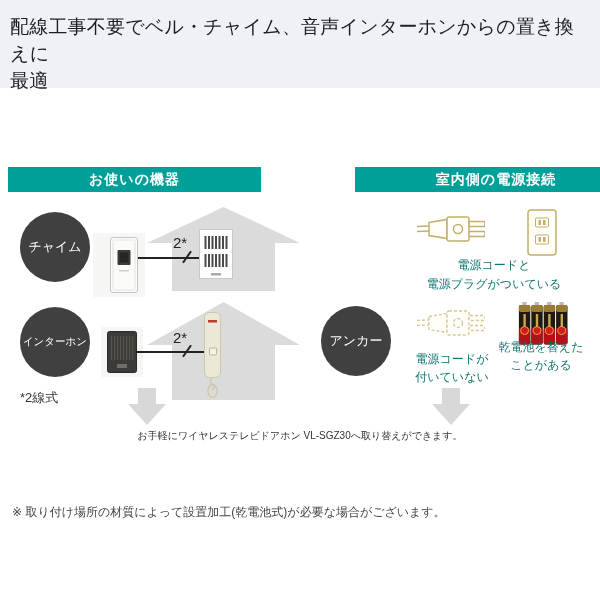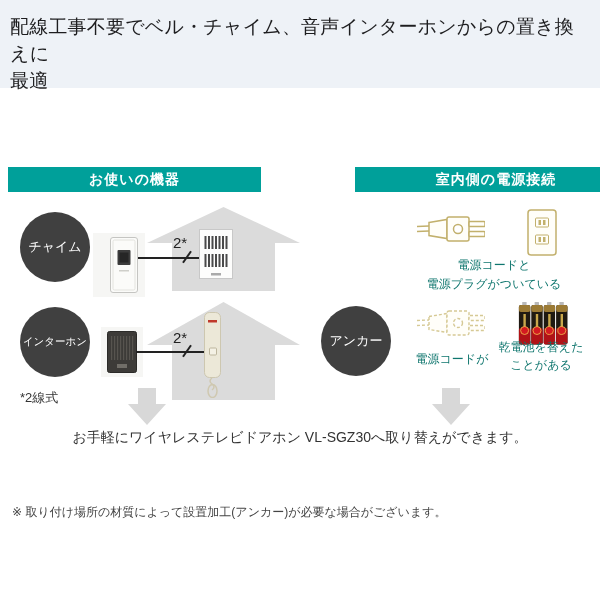--- a/index.html
+++ b/index.html
@@ -25,21 +25,21 @@
   .c-batt{left:321px;top:306px;font-size:13px;}
   
   .abs{position:absolute;}
   .wire{position:absolute;height:2px;background:#222;}
   .wire-tick{position:absolute;width:14px;height:2px;background:#222;transform:rotate(-55deg);}
   .wire-label{position:absolute;font-size:15px;color:#222;}
   .photo-bg{position:absolute;background:#F6F6F4;}
   .caption{position:absolute;text-align:center;font-size:12px;color:#0f766e;line-height:19px;}
   .caption.small-lh{line-height:18px;}
   .footnote-left{position:absolute;left:20px;top:389px;font-size:13px;color:#333;}
-  .conclusion{position:absolute;left:0;top:429px;width:600px;text-align:center;font-size:14px;color:#333;}
+  .conclusion{position:absolute;left:0;top:429px;width:600px;text-align:center;font-size:10px;color:#333;}
   .note{position:absolute;left:12px;top:504px;font-size:12px;color:#444;}
 </style>
 </head>
 <body>
 
 <div class="screen">
 
   <div class="top-band">
     <div class="page-title">
       <div>配線工事不要でベル・チャイム、音声インターホンからの置き換えに</div>
@@ -216,26 +216,27 @@
       <rect x="0.9" y="3" width="11.4" height="39.5" rx="2" fill="#201A12"></rect>
       <rect x="0.9" y="3" width="11.4" height="7" rx="2" fill="#9C7B35"></rect>
       <rect x="5.4" y="12" width="2.4" height="13" fill="#C9A84C"></rect>
       <rect x="0.9" y="26" width="11.4" height="16.5" rx="2" fill="#B01217"></rect>
       <circle cx="6.6" cy="28.5" r="4" fill="#D31A21" stroke="#F2C14E" stroke-width="0.8"></circle>
     </g>
   </svg>
 
   <div class="caption small-lh" style="left:402px;top:350px;width:100px;">
     <div>電源コードが</div>
+    <div>付いていない</div>
   </div>
   <div class="caption small-lh" style="left:491px;top:338px;width:100px;">
     <div>乾電池を替えた</div>
     <div>ことがある</div>
   </div>
 
   <svg class="abs" style="left:432px;top:388px;" width="38" height="37" viewBox="0 0 38 37">
     <polygon points="10,0 28,0 28,16 38,16 19,37 0,16 10,16" fill="#D8D8D8"></polygon>
   </svg>
 
   <div class="conclusion">お手軽にワイヤレステレビドアホン VL-SGZ30へ取り替えができます。</div>
-  <div class="note">※ 取り付け場所の材質によって設置加工(アンカー)が必要な場合がございます。</div>
+  <div class="note">※ 取り付け場所の材質によって設置加工(乾電池式)が必要な場合がございます。</div>
 
 </div>
 
 </body></html>

